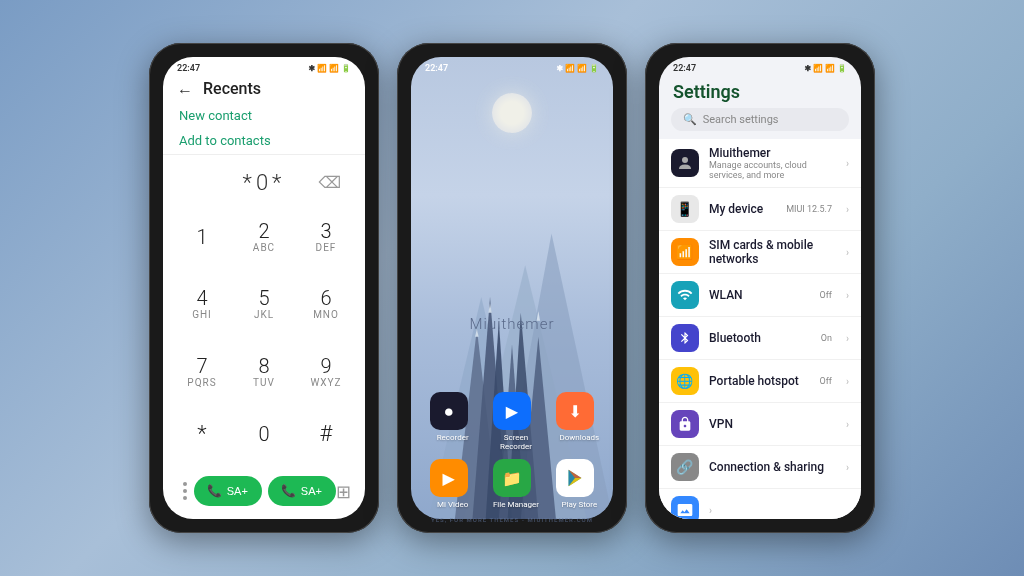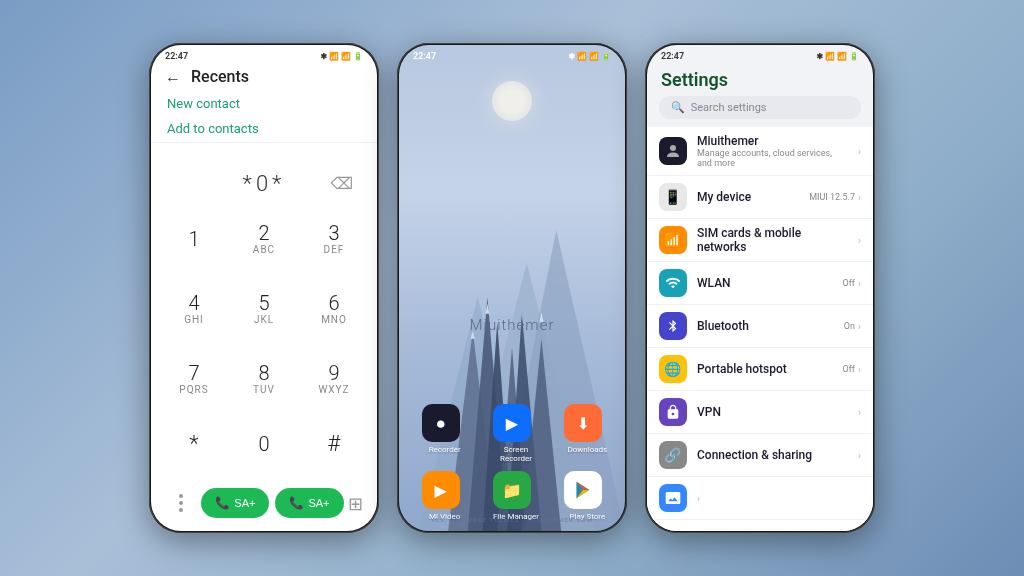--- a/index.html
+++ b/index.html
@@ -14,21 +14,21 @@
       font-family: 'Roboto', Arial, sans-serif;
       overflow: hidden;
     }
 
     
     .phone {
       width: 230px;
       height: 490px;
       background: #1a1a1a;
       border-radius: 32px;
-      padding: 2px;
+      padding: 14px;
       box-shadow: 0 8px 32px rgba(0,0,0,0.4), inset 0 0 0 1px #444;
       position: relative;
     }
     .phone-inner {
       width: 100%;
       height: 100%;
       background: #fff;
       border-radius: 30px;
       overflow: hidden;
       display: flex;
@@ -75,21 +75,21 @@
       font-size: 16px;
       font-weight: 500;
       color: #222;
     }
     .phone1-actions {
       padding: 6px 16px;
       display: flex;
       flex-direction: column;
       gap: 10px;
       border-bottom: 1px solid #eee;
-      margin-bottom: 20px;
+      margin-bottom: 7px;
       justify-content: space-between;
     }
     .phone1-action-link {
       font-size: 13px;
       color: #1a9e6e;
       font-weight: 400;
     }
 
     .dialer-display {
       display: flex;
@@ -313,21 +313,21 @@
     }
     .settings-item-sub {
       font-size: 9px;
       color: #888;
     }
     .settings-item-right {
       font-size: 10px;
       color: #888;
       display: flex;
       align-items: center;
-      gap: 1px;
+      gap: 12px;
     }
     .chevron { font-size: 10px; color: #bbb; }
     .status-badge {
       font-size: 9px;
       color: #888;
       margin-right: 2px;
     }
 
     .watermark {
       position: absolute;

